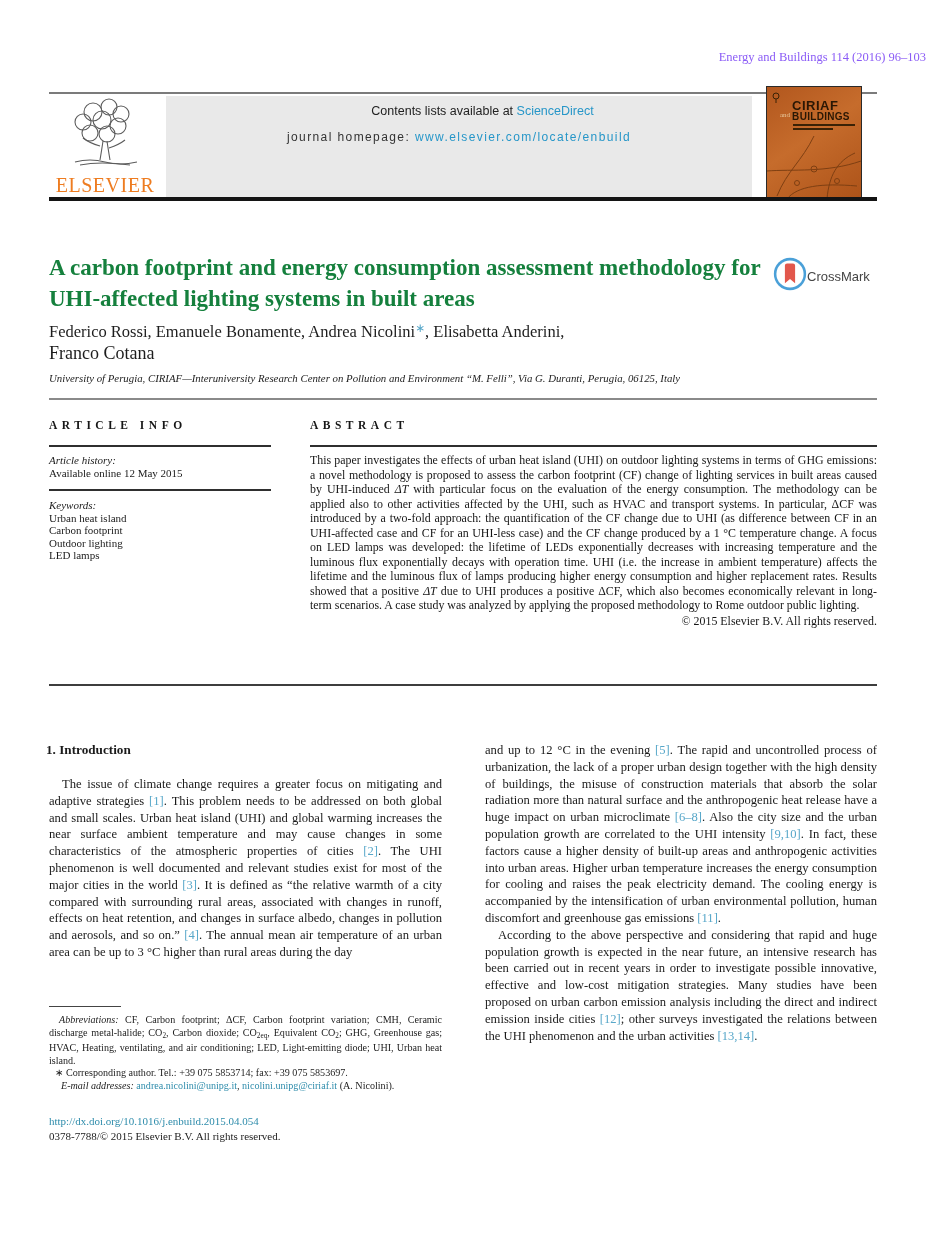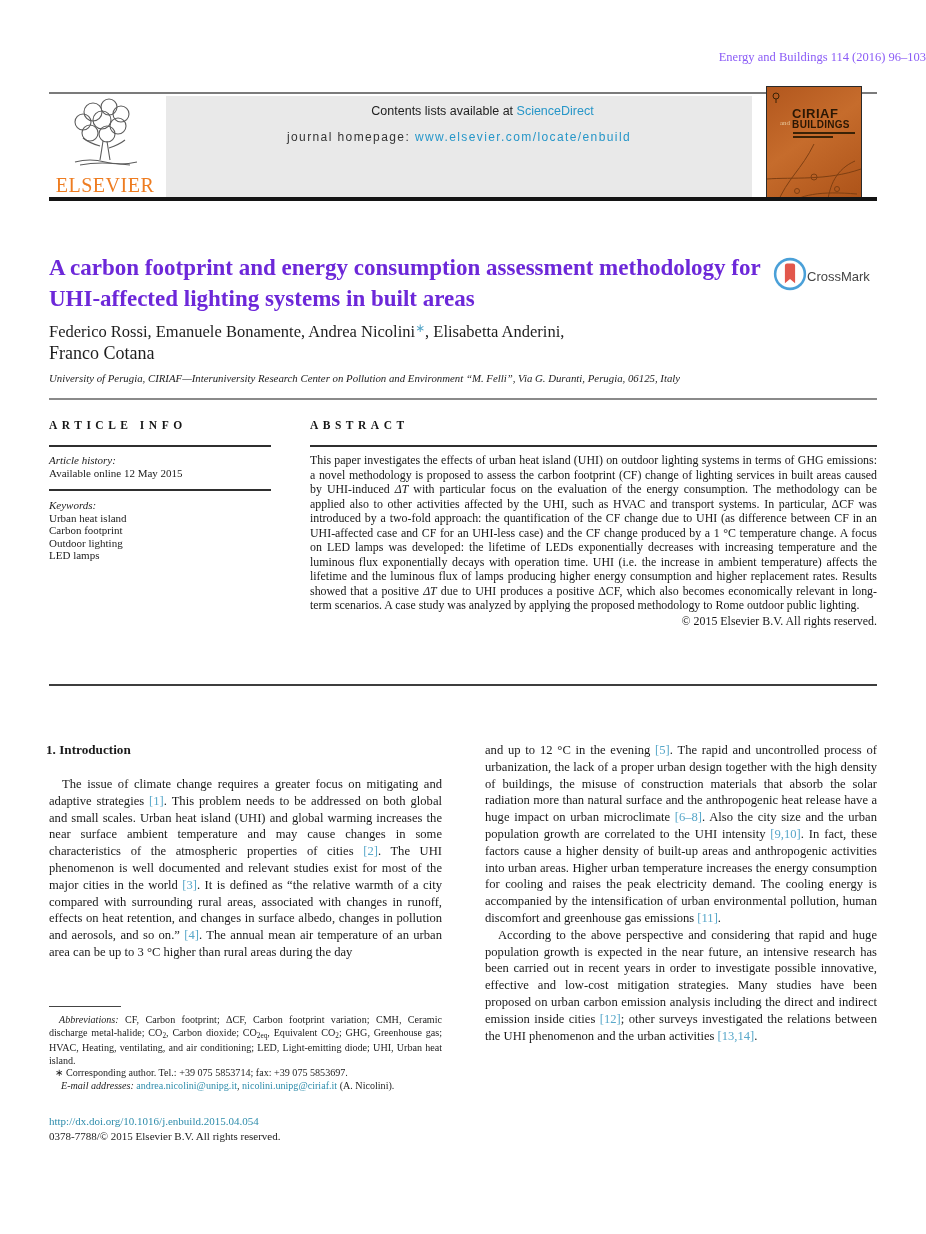--- a/index.html
+++ b/index.html
@@ -26,31 +26,31 @@
 
   .mast-box{top:96px;left:166px;width:586px;height:101px;background:#e9e9e9;text-align:center;
     font-family:"Liberation Sans",sans-serif;}
   .contents-line{margin-top:8px;font-size:12.5px;color:#222;padding-left:47px;}
   .jtitle{margin-top:7px;font-family:"Liberation Serif",serif;font-size:25px;color:#161616;}
   .homepage-line{margin-top:12px;font-size:12px;letter-spacing:1.4px;color:#333;}
   .teal{color:#2696c8;}
 
   .cover{top:86px;left:766px;width:96px;height:113px;border:1px solid #2a2a2a;
     background:linear-gradient(145deg,#b2571e 0%,#c66c2c 45%,#ad5319 100%);overflow:hidden;}
-  .cover-top{display:flex;align-items:center;padding:20px 3px 0 3px;}
+  .cover-top{display:flex;align-items:center;padding:12px 3px 0 3px;}
   .cover-and{font-size:7px;color:#e8c79a;margin:8px 2px 0 10px;}
   .cover-ttl{line-height:1;}
   .cover-energy{font-family:"Liberation Sans",sans-serif;font-weight:bold;font-size:13px;color:#2a1704;letter-spacing:.5px;}
   .cover-buildings{font-family:"Liberation Sans",sans-serif;font-weight:bold;font-size:10px;color:#2a1704;letter-spacing:.3px;}
   .cover-subbar{height:2px;background:#3a2206;margin:2px 6px 1px 26px;}
   .cover-subbar.short{width:40px;}
   .cover-emblem{position:absolute;top:3px;left:4px;}
 
   
-  .title{top:253px;left:49px;width:712px;font-size:23px;line-height:30.5px;color:#6d28d9;}
+  .title{top:253px;left:49px;width:712px;font-size:23px;line-height:30.5px;color:#15803d;}
   .crossmark{top:257px;left:773px;width:100px;display:flex;align-items:center;}
   .crossmark-label{font-size:13px;color:#454545;font-family:"Liberation Sans",sans-serif;}
   .authors{top:321px;left:49px;width:690px;font-size:16.5px;color:#1d1d1d;}
   .authors2{top:343px;left:49px;font-size:18px;color:#1d1d1d;}
   .affiliation{top:372px;left:49px;width:820px;font-size:10.8px;font-style:italic;color:#222;}
   .rule-mid{top:398px;left:49px;width:828px;height:2px;background:#8a8a8a;}
 
   
   .info-col{top:419px;left:49px;width:222px;}
   .sec-head{font-size:11.5px;font-weight:bold;letter-spacing:4.5px;color:#161616;}

